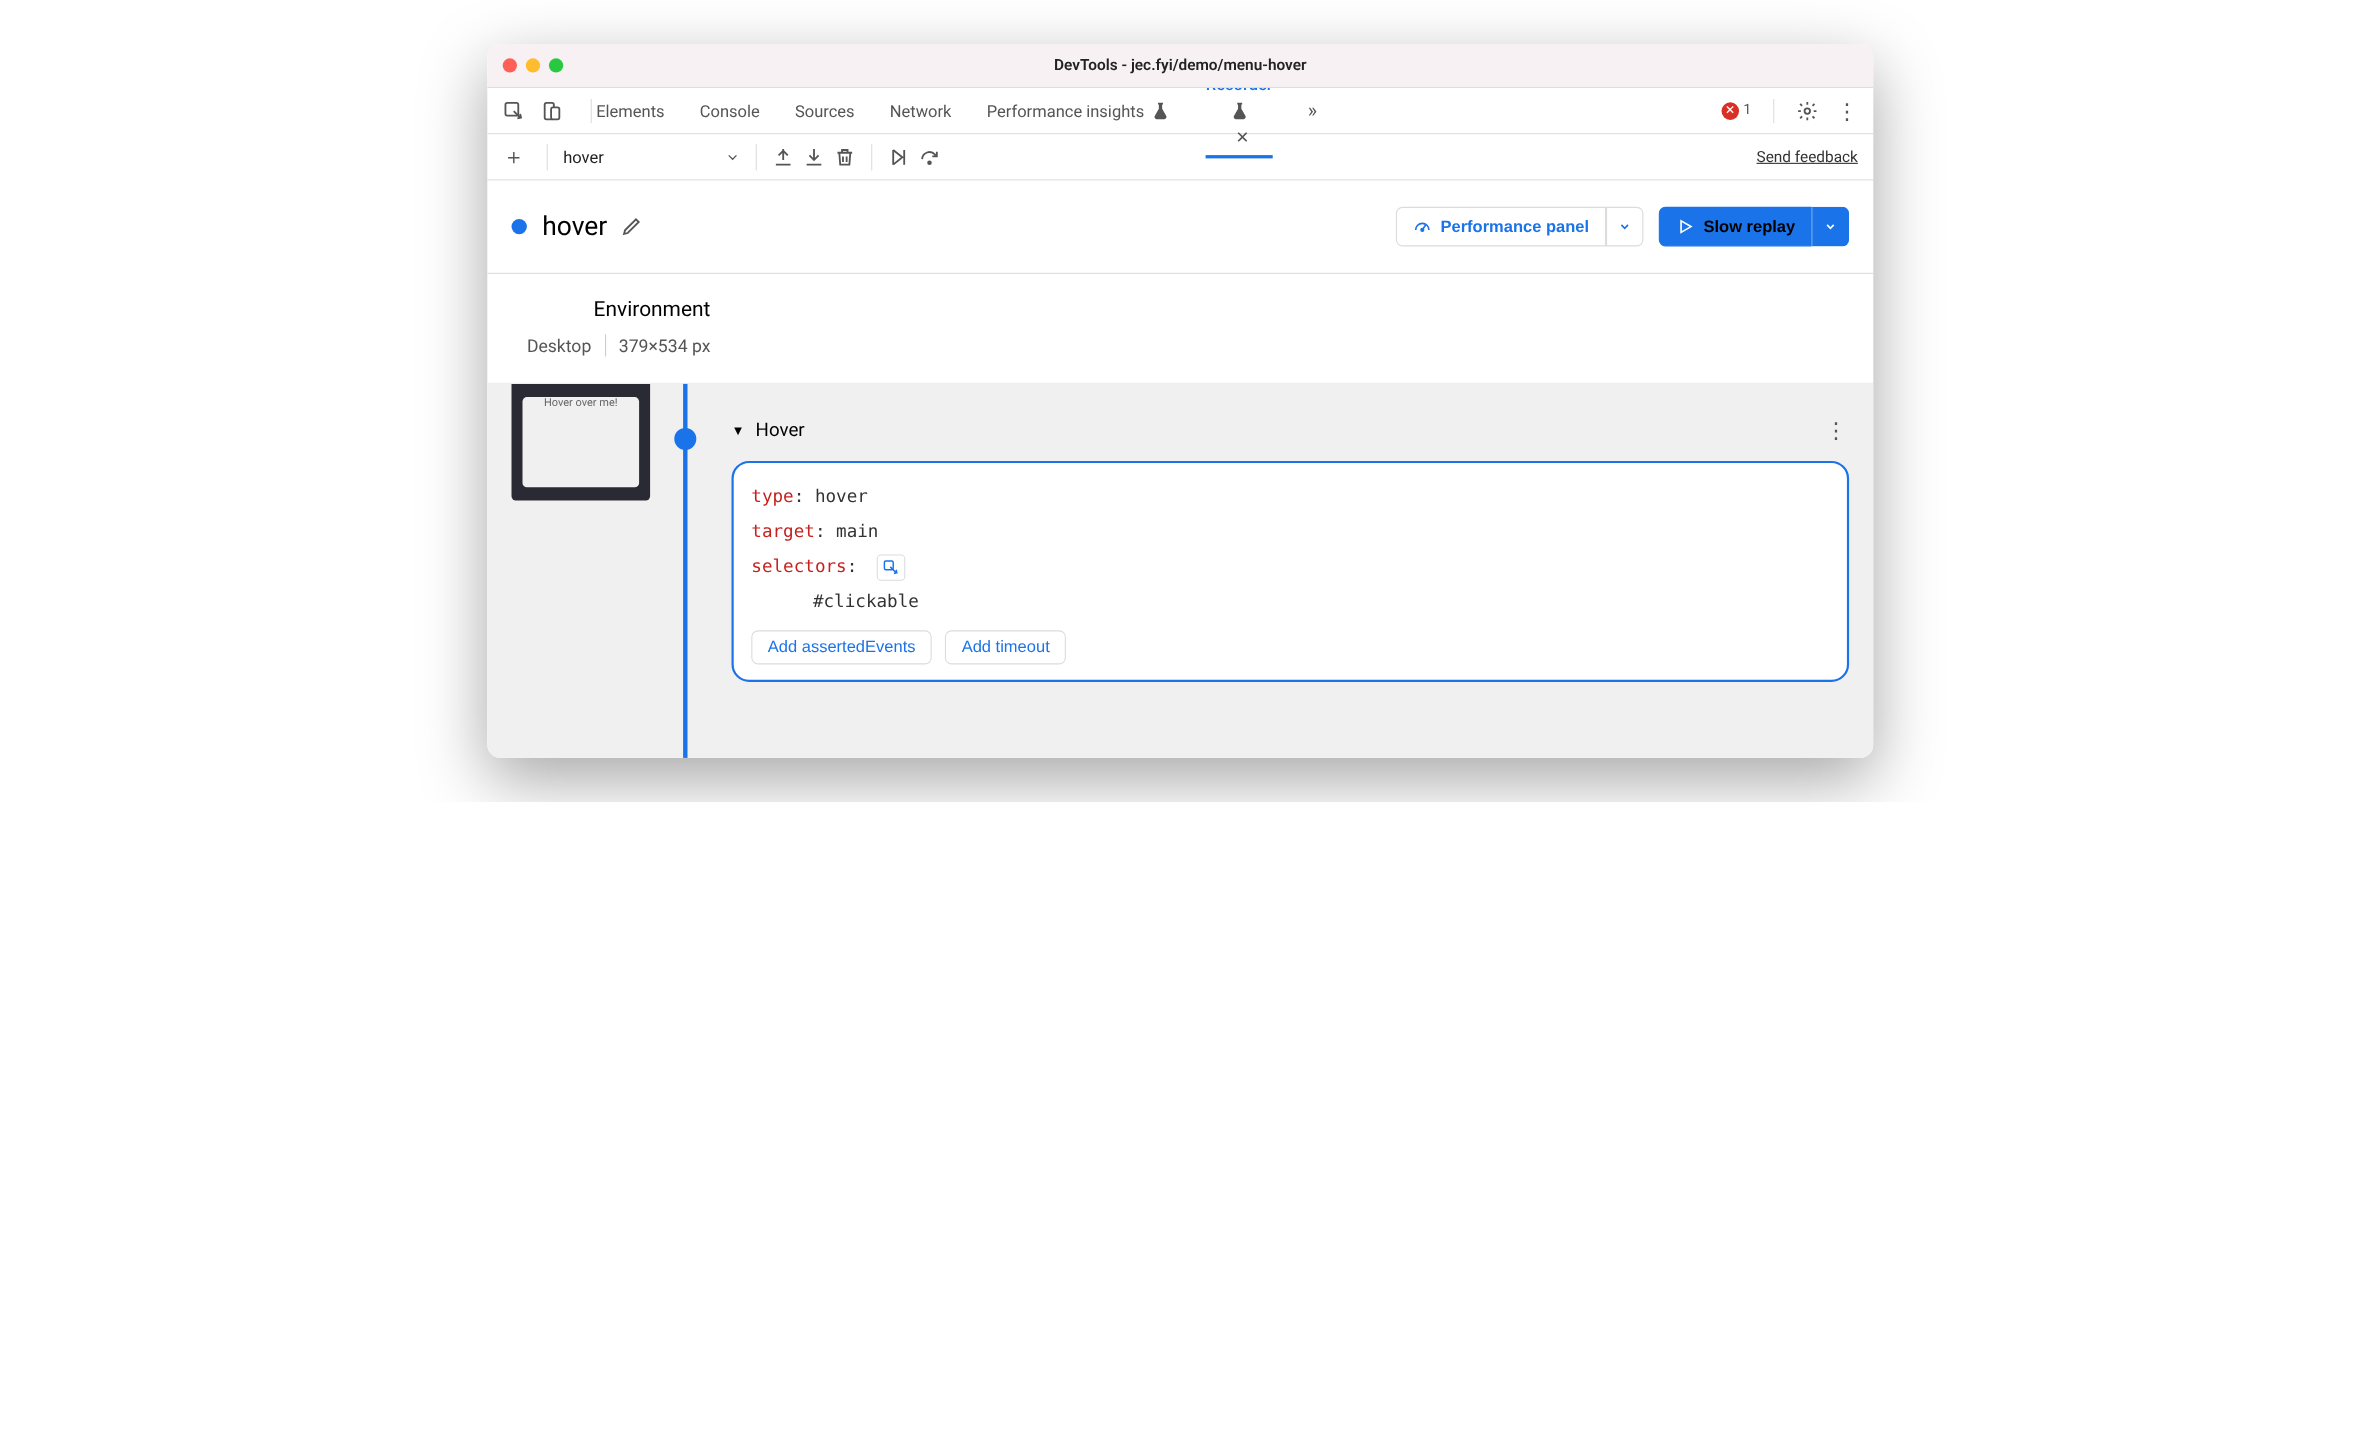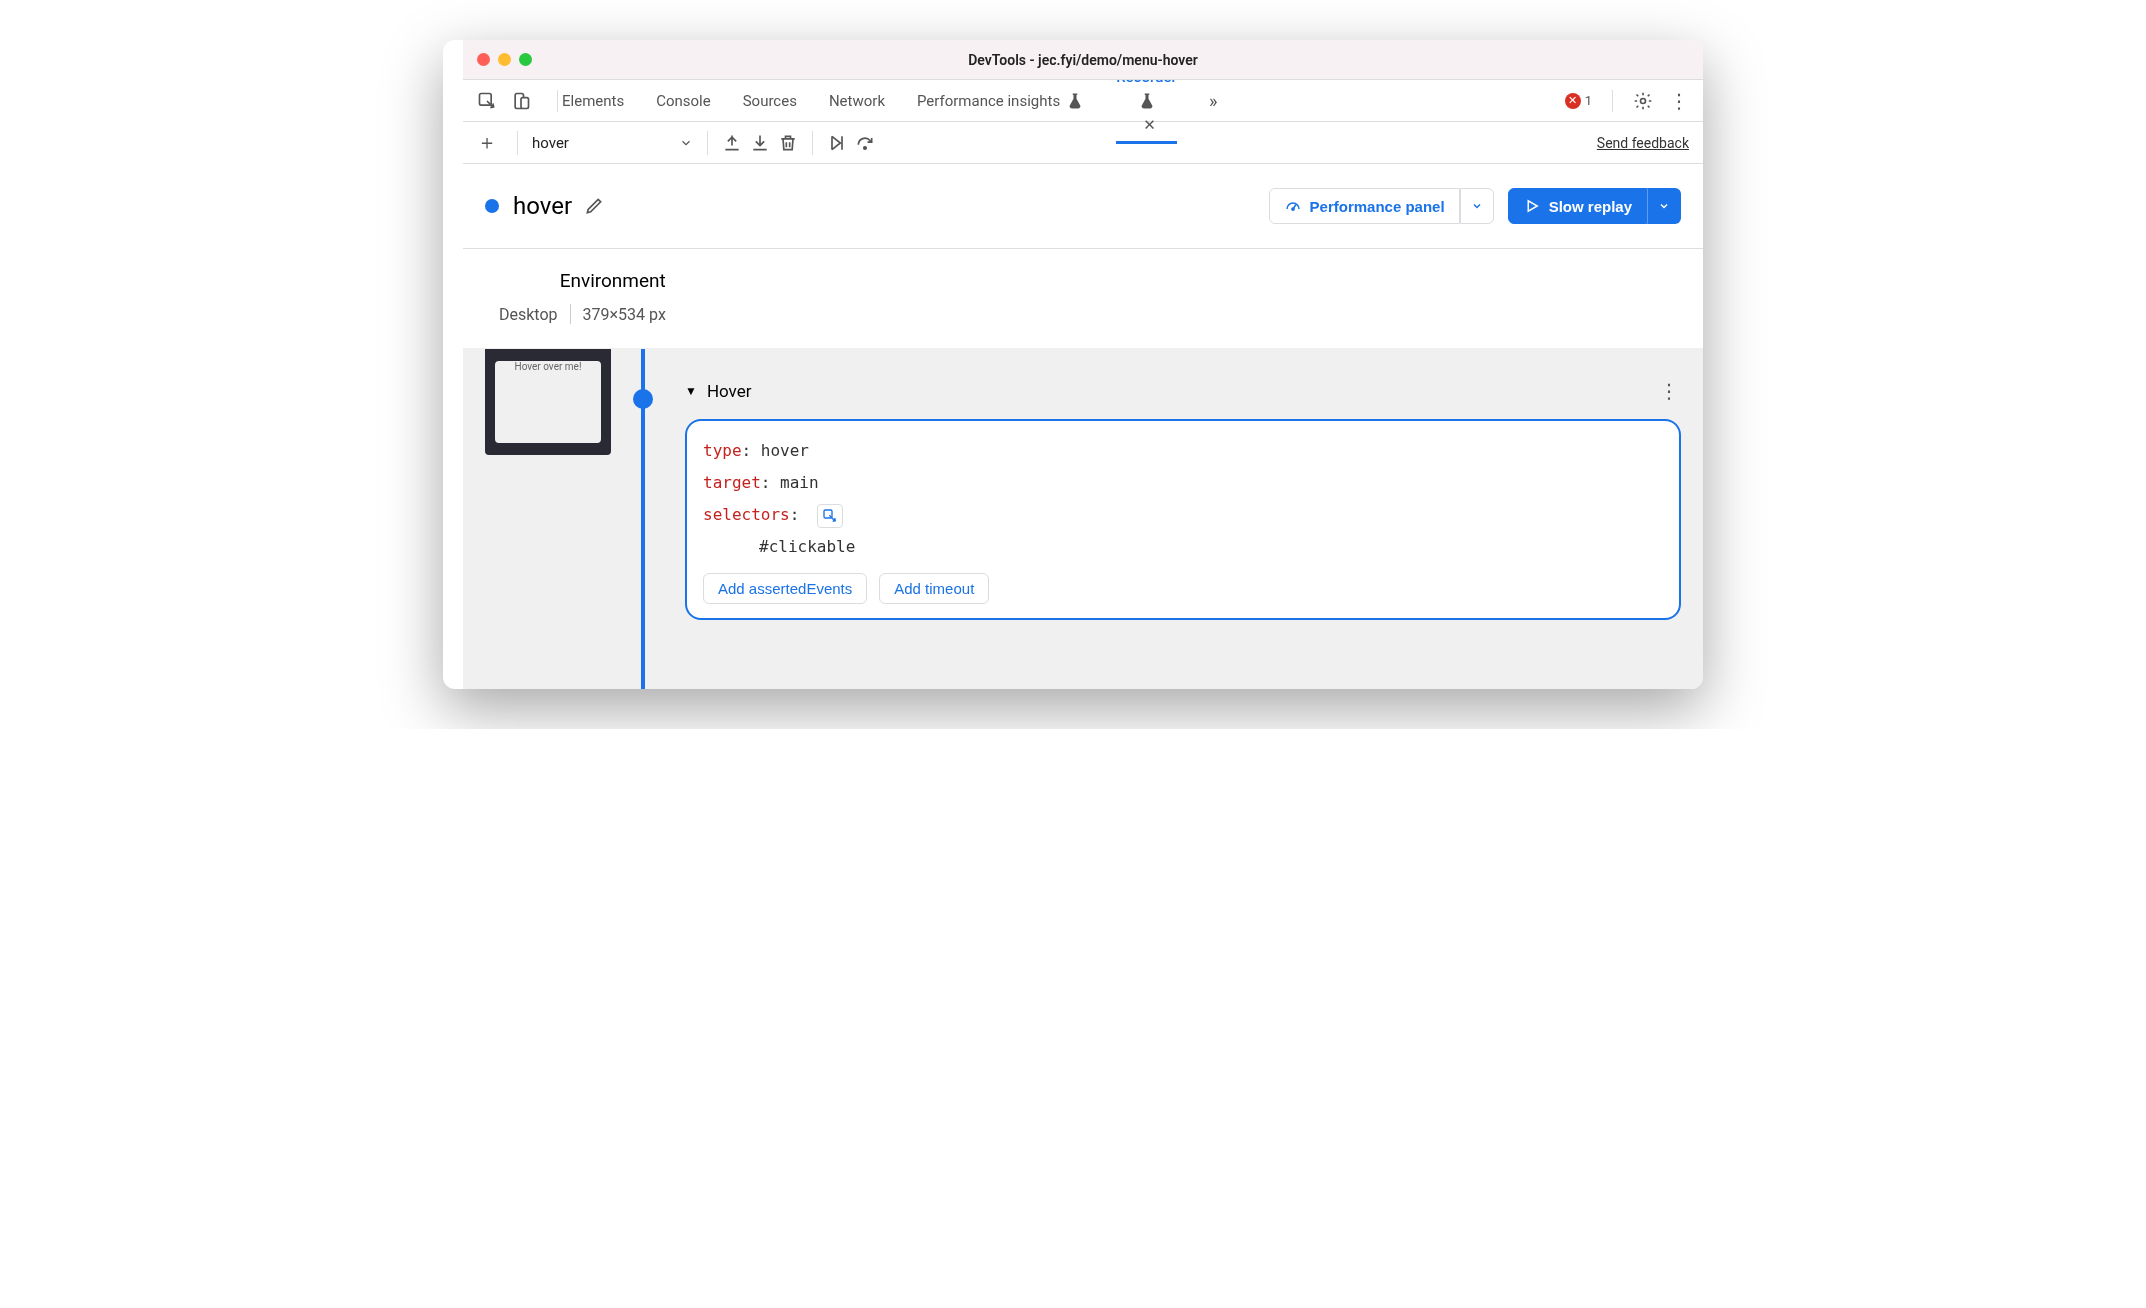--- a/index.html
+++ b/index.html
@@ -10,21 +10,20 @@
   justify-content: center;
   align-items: flex-start;
   padding: 40px;
 }
 .window {
   width: 1260px;
   background: #fff;
   border-radius: 12px;
   box-shadow: 0 20px 60px rgba(0,0,0,0.35);
   overflow: hidden;
-  padding-left: 20px;
 }
 .titlebar {
   height: 40px;
   background: #f7f1f3;
   display: flex;
   align-items: center;
   padding: 0 14px;
   position: relative;
   border-bottom: 1px solid #ddd;
 }
@@ -85,21 +84,21 @@
 }
 .header .bullet { width: 14px; height: 14px; border-radius: 50%; background: #1a73e8; margin-right: 14px; }
 .header h1 { font-size: 24px; font-weight: 400; margin-right: 12px; }
 .header .spacer { flex: 1; }
 .btn-group { display: flex; }
 .btn {
   display: flex; align-items: center; gap: 8px;
   padding: 8px 14px; font-size: 15px; cursor: pointer;
   border: 1px solid #dadce0; background: #fff; color: #1a73e8;
 }
-.btn.primary { background: #1a73e8; color: #ffffff; border-color: #1a73e8; }
+.btn.primary { background: #1a73e8; color: #000000; border-color: #1a73e8; }
 .btn-group .btn:first-child { border-radius: 6px 0 0 6px; font-weight: bold; }
 .btn-group .btn:last-child { border-radius: 0 6px 6px 0; border-left: 1px solid rgba(255,255,255,0.3); padding: 8px 10px; }
 .btn-group.outline .btn:last-child { border-left-color: #dadce0; }
 
 .settings {
   padding: 20px 36px 24px;
   display: flex;
   justify-content: space-between;
   border-bottom: 1px solid #eee;
 }

